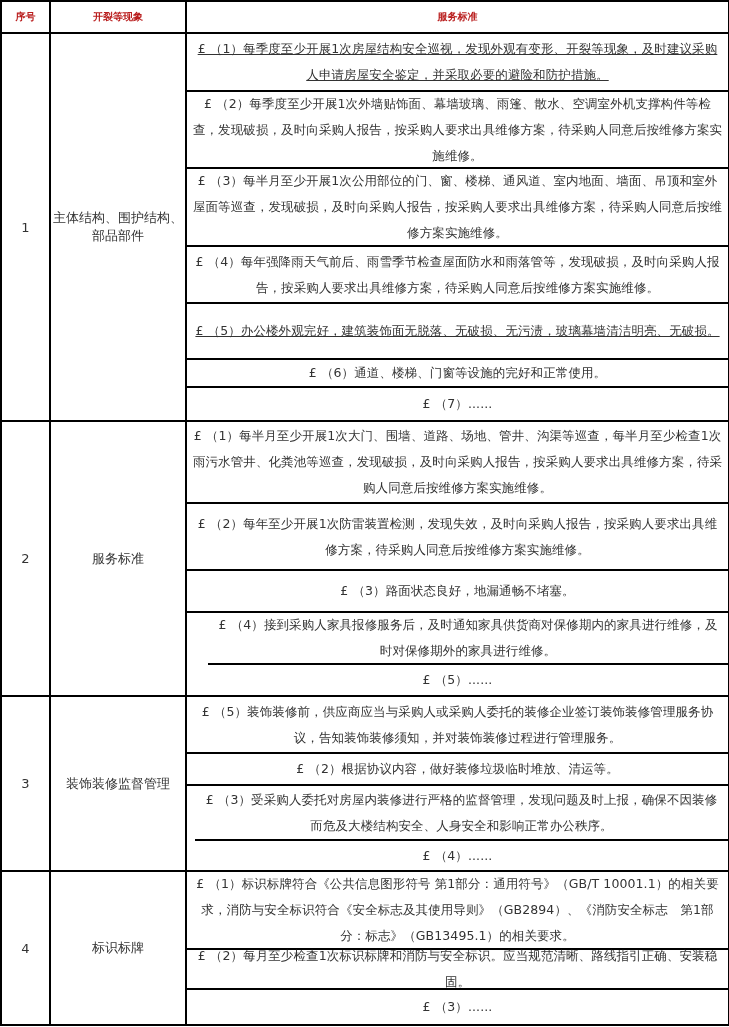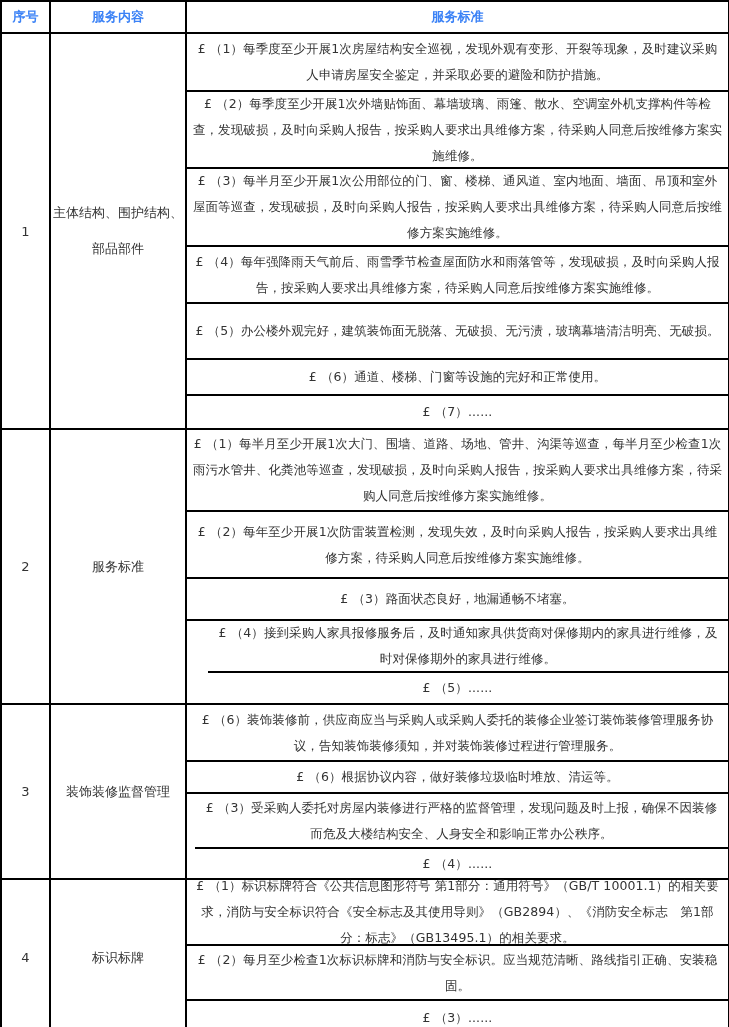--- a/index.html
+++ b/index.html
@@ -1,66 +1,66 @@
 <!DOCTYPE html>
 <html><head>
 <meta charset="utf-8">
 <style>
   html, body { margin: 0; padding: 0; background: #ffffff; }
   body { width: 729px; height: 1027px; overflow: hidden; font-family: "DejaVu Sans", "Liberation Sans", sans-serif; color: #333333; }
   table.main { border-collapse: collapse; width: 728px; table-layout: fixed; position: absolute; left: 0; top: 0; }
   table.main td, table.main th { border: 2px solid #000000; padding: 0; vertical-align: middle; text-align: center; font-size: 13px; }
-  table.main th { height: 30px; font-weight: bold; font-size: 13px; color: #3b82f6; margin-top: 16px; }
+  table.main th { height: 30px; font-weight: bold; font-size: 10px; color: #b91c1c; margin-top: 16px; }
   col.c1 { width: 49px; }
   col.c2 { width: 136px; }
   col.c3 { width: 543px; }
   .seq { font-size: 13px; }
-  .svc { font-size: 13px; line-height: 36px; padding: 0 10px; }
+  .svc { font-size: 13px; line-height: 18px; padding: 0 10px; }
   .std-cell { padding: 0 !important; vertical-align: top !important; }
   .sub { border-bottom: 2px solid #000000; display: flex; align-items: center; justify-content: center; box-sizing: border-box; padding: 0 5px; }
   .sub:last-child { border-bottom: none; }
   .sub span { display: block; text-align: center; font-size: 12.5px; line-height: 26px; letter-spacing: 0.1px; }
 </style>
 </head>
 <body>
 
 <table class="main">
   <colgroup>
       <col class="c1">
       <col class="c2">
       <col class="c3">
     </colgroup>
   <thead>
     <tr>
       <th>序号</th>
-      <th>服务内容</th>
+      <th>开裂等现象</th>
       <th>服务标准</th>
     </tr>
   </thead>
   <tbody id="tbody">
       <tr>
         <td class="seq">1</td>
         <td class="svc">主体结构、围护结构、部品部件</td>
         <td class="std-cell">
-          <div class="sub" style="height: 58px;">
+          <div class="sub" style="height: 58px; text-decoration: underline;">
             <span>£ （1）每季度至少开展1次房屋结构安全巡视，发现外观有变形、开裂等现象，及时建议采购人申请房屋安全鉴定，并采取必要的避险和防护措施。</span>
           </div>
           <div class="sub" style="height: 77px;">
             <span>£ （2）每季度至少开展1次外墙贴饰面、幕墙玻璃、雨篷、散水、空调室外机支撑构件等检查，发现破损，及时向采购人报告，按采购人要求出具维修方案，待采购人同意后按维修方案实施维修。</span>
           </div>
           <div class="sub" style="height: 78px;">
             <span>£ （3）每半月至少开展1次公用部位的门、窗、楼梯、通风道、室内地面、墙面、吊顶和室外屋面等巡查，发现破损，及时向采购人报告，按采购人要求出具维修方案，待采购人同意后按维修方案实施维修。</span>
           </div>
           <div class="sub" style="height: 57px;">
             <span>£ （4）每年强降雨天气前后、雨雪季节检查屋面防水和雨落管等，发现破损，及时向采购人报告，按采购人要求出具维修方案，待采购人同意后按维修方案实施维修。</span>
           </div>
-          <div class="sub" style="height: 56px;">
+          <div class="sub" style="height: 56px; text-decoration: underline;">
             <span>£ （5）办公楼外观完好，建筑装饰面无脱落、无破损、无污渍，玻璃幕墙清洁明亮、无破损。</span>
           </div>
-          <div class="sub" style="height: 36px;">
+          <div class="sub" style="height: 28px;">
             <span>£ （6）通道、楼梯、门窗等设施的完好和正常使用。</span>
           </div>
           <div class="sub" style="height: 32px;">
             <span>£ （7）......</span>
           </div>
         </td>
       </tr>
       <tr>
         <td class="seq">2</td>
         <td class="svc">服务标准</td>
@@ -80,41 +80,41 @@
           <div class="sub" style="height: 30px;">
             <span>£ （5）......</span>
           </div>
         </td>
       </tr>
       <tr>
         <td class="seq">3</td>
         <td class="svc">装饰装修监督管理</td>
         <td class="std-cell">
           <div class="sub" style="height: 57px;">
-            <span>£ （6）装饰装修前，供应商应当与采购人或采购人委托的装修企业签订装饰装修管理服务协议，告知装饰装修须知，并对装饰装修过程进行管理服务。</span>
+            <span>£ （5）装饰装修前，供应商应当与采购人或采购人委托的装修企业签订装饰装修管理服务协议，告知装饰装修须知，并对装饰装修过程进行管理服务。</span>
           </div>
           <div class="sub" style="height: 32px;">
-            <span>£ （6）根据协议内容，做好装修垃圾临时堆放、清运等。</span>
+            <span>£ （2）根据协议内容，做好装修垃圾临时堆放、清运等。</span>
           </div>
           <div class="sub" style="height: 55px; margin-left: 8px;">
             <span>£ （3）受采购人委托对房屋内装修进行严格的监督管理，发现问题及时上报，确保不因装修而危及大楼结构安全、人身安全和影响正常办公秩序。</span>
           </div>
           <div class="sub" style="height: 29px;">
             <span>£ （4）......</span>
           </div>
         </td>
       </tr>
       <tr>
         <td class="seq">4</td>
         <td class="svc" style="vertical-align: middle;">标识标牌</td>
         <td class="std-cell">
-          <div class="sub" style="height: 66px;">
+          <div class="sub" style="height: 78px;">
             <span>£ （1）标识标牌符合《公共信息图形符号 第1部分：通用符号》（GB/T 10001.1）的相关要求，消防与安全标识符合《安全标志及其使用导则》（GB2894）、《消防安全标志　第1部分：标志》（GB13495.1）的相关要求。</span>
           </div>
-          <div class="sub" style="height: 55px;">
+          <div class="sub" style="height: 40px;">
             <span>£ （2）每月至少检查1次标识标牌和消防与安全标识。应当规范清晰、路线指引正确、安装稳固。</span>
           </div>
           <div class="sub" style="height: 34px;">
             <span>£ （3）......</span>
           </div>
         </td>
       </tr>
     </tbody>
 </table>
 

